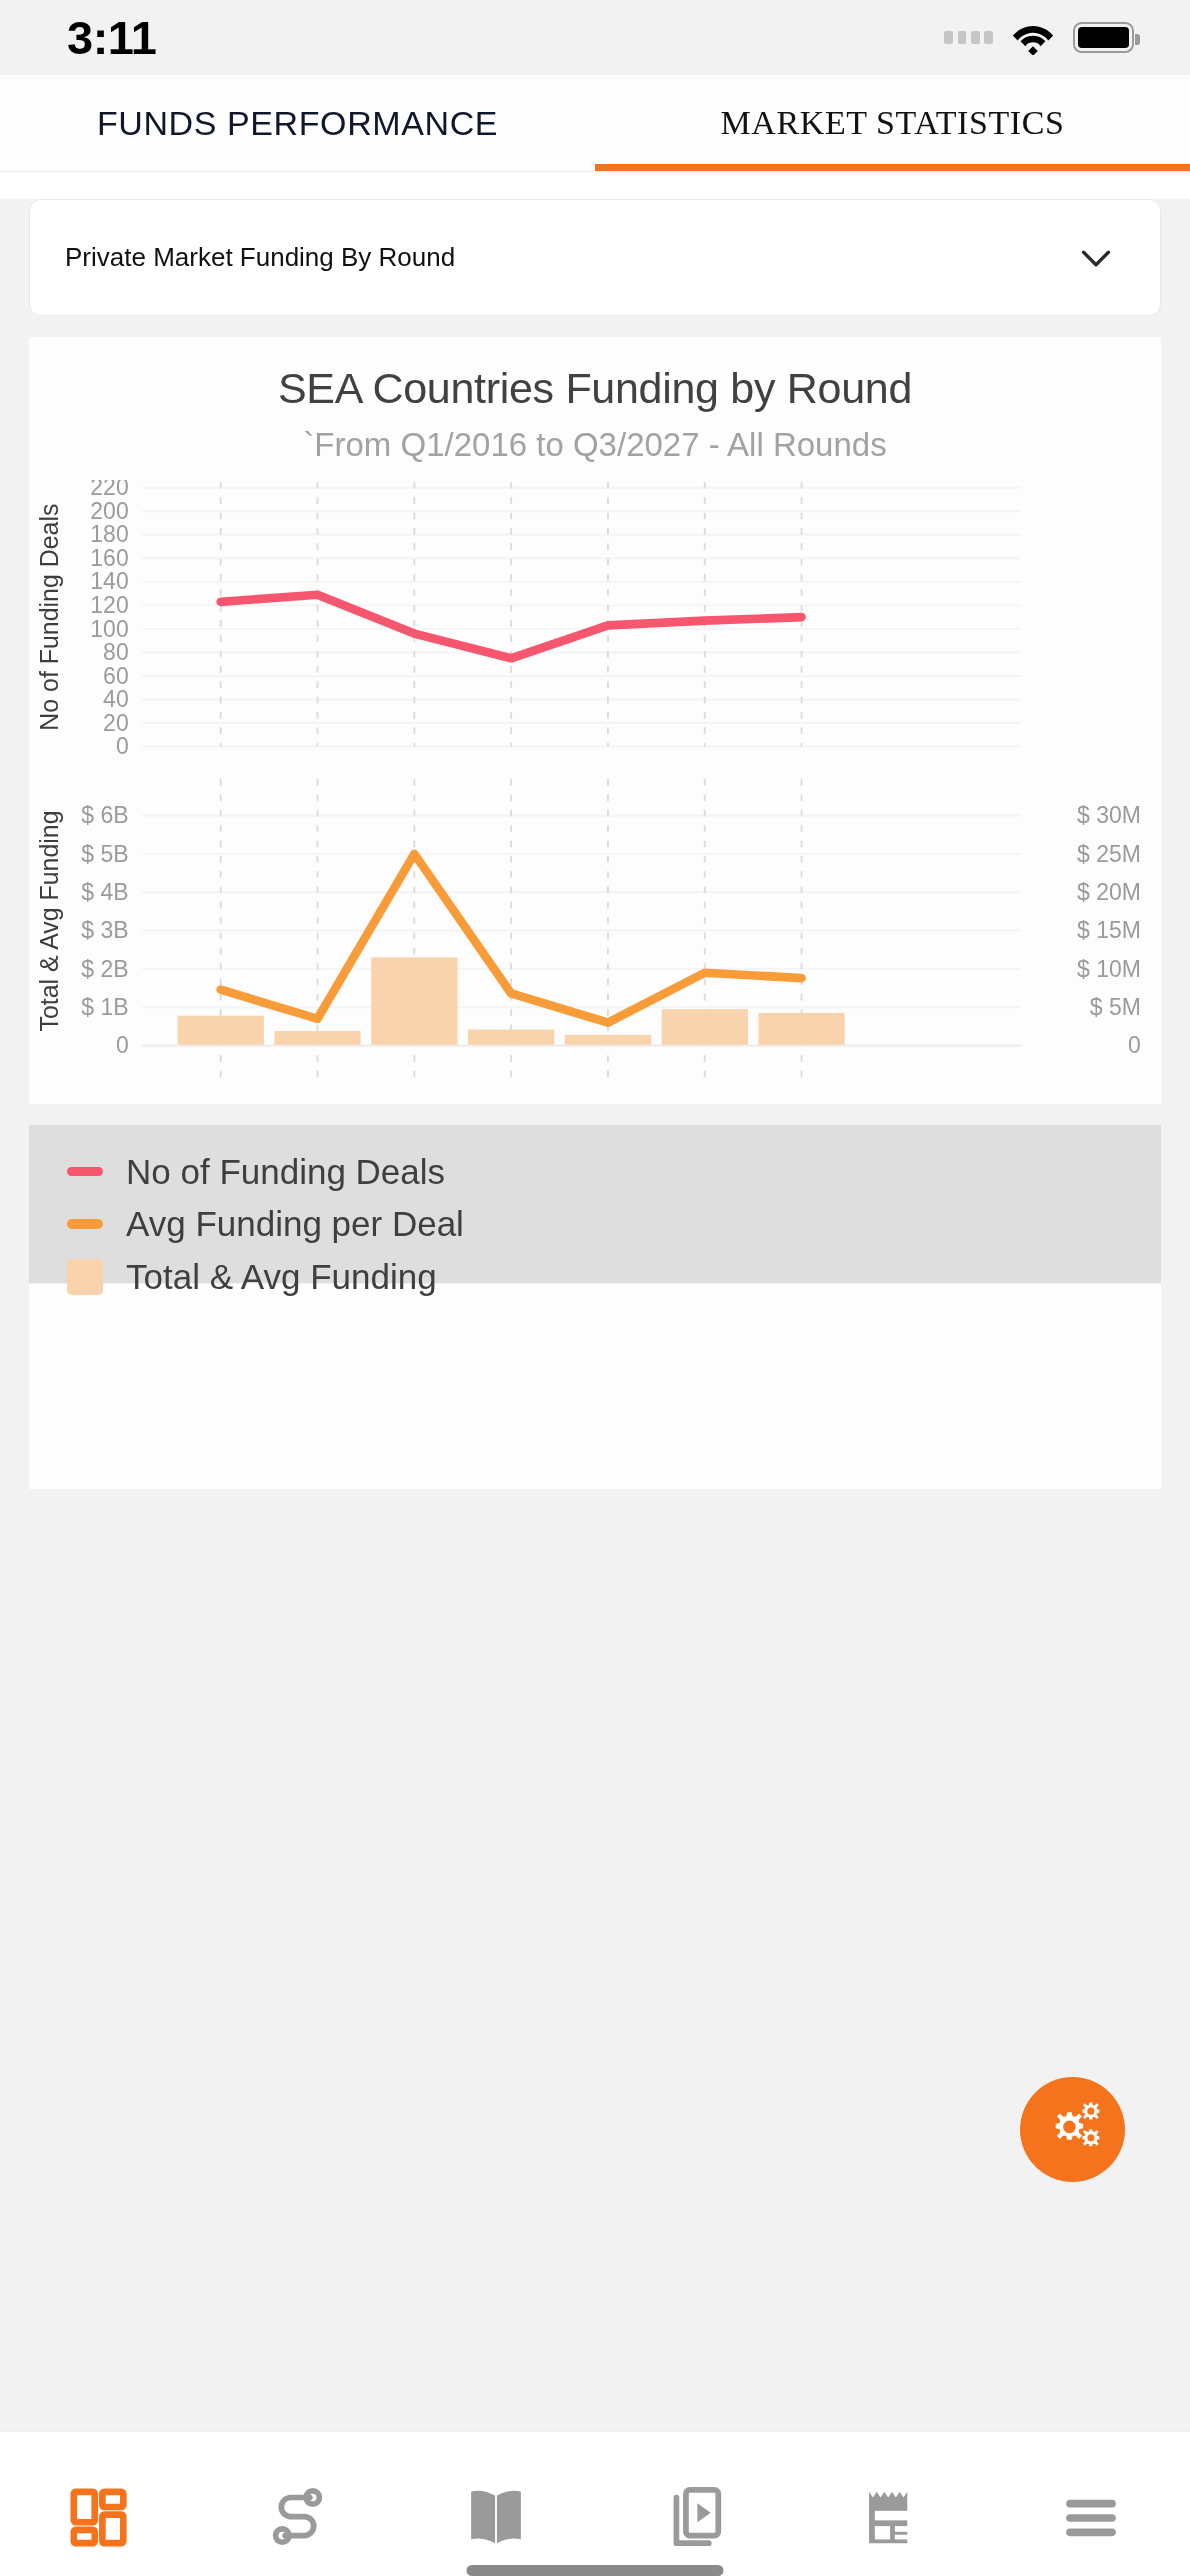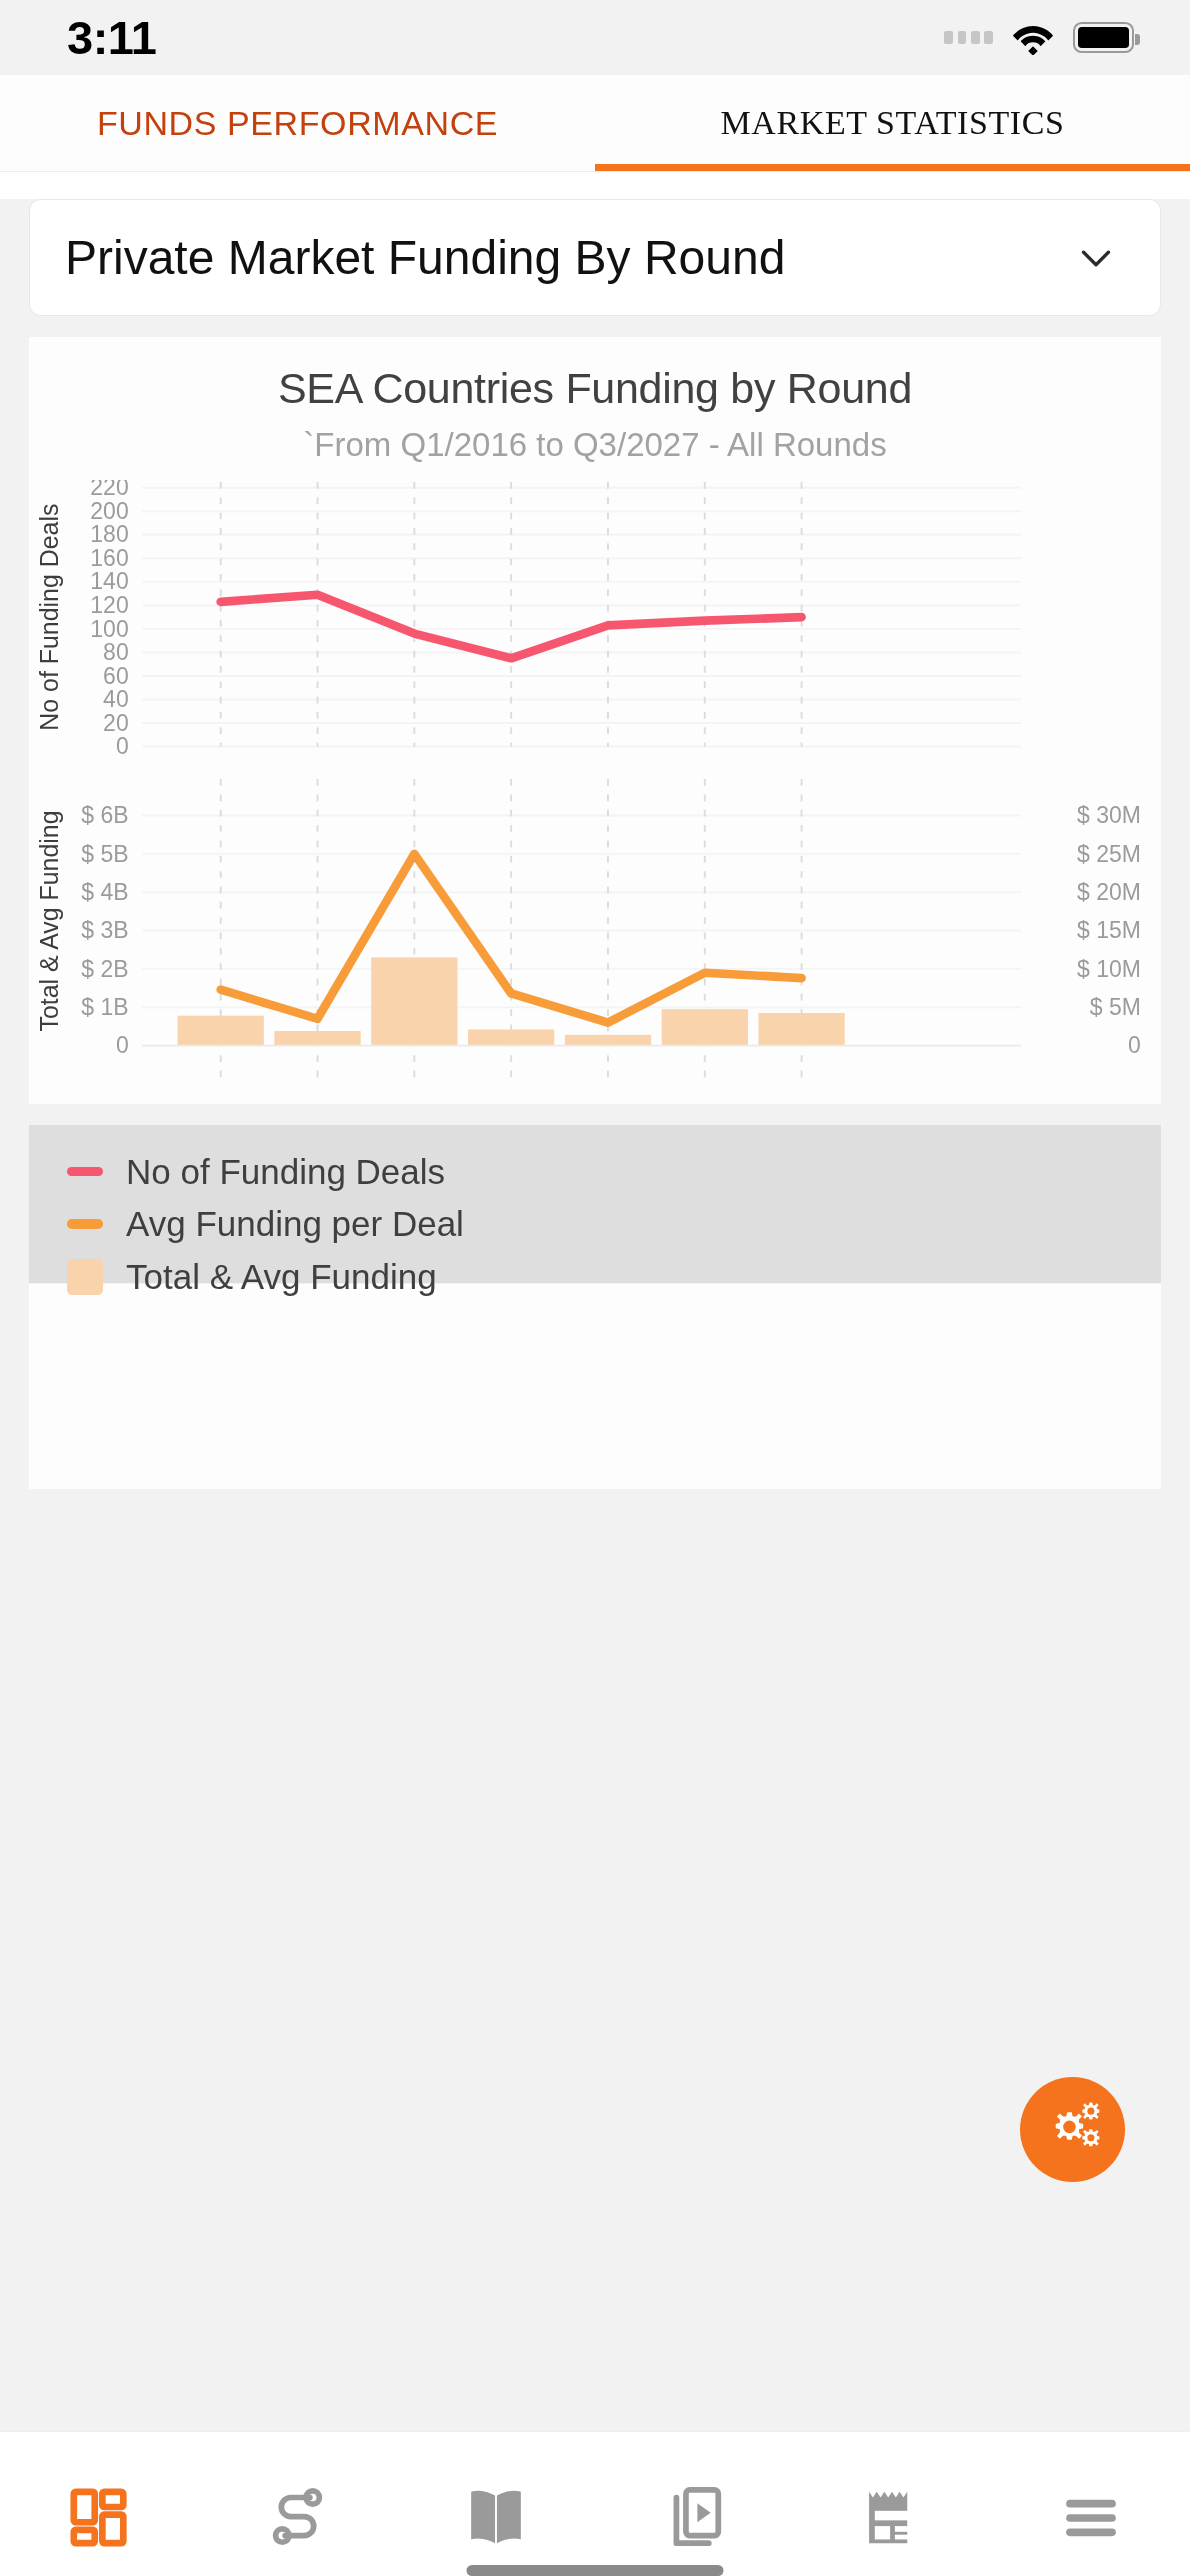--- a/index.html
+++ b/index.html
@@ -27,38 +27,38 @@
   .battery i{ display:block; width:100%; height:100%; background:#000; border-radius:3.8px;}
 
   
   .tabbar{
     height:97px; background:#fdfdfd;
     display:flex; position:relative;
     border-bottom:1px solid #ececec;
   }
   .tab{
     flex:1; display:flex; align-items:center; justify-content:center;
-    font-size:34px; letter-spacing:0.6px; color:#c2410c;
+    font-size:34px; letter-spacing:0.6px; color:#0f172a;
   }
   .tab.active{ color:#111;font-family:Liberation Serif, serif; }
   .tab-underline{
     position:absolute; left:50%; bottom:0; width:50%; height:6.7px; background:#f4731c;
   }
 
   
   .page{ background:#f2f2f2; height:2404px; padding:0; position:relative; }
 
   .select-card{
     margin:27px 29px 0 29px;
     height:117px; background:#fff;
     border:1px solid #e7e7e7; border-radius:11.5px;
     display:flex; align-items:center; justify-content:space-between;
     padding:0 42px 0 35px;
   }
-  .select-label{ font-size:48px; color:#111; }
+  .select-label{ font-size:26px; color:#111; }
   .chev{ width:44px; height:44px; }
 
   .chart-card{
     margin:21px 29px 0 29px;
     background:#fdfdfd;
     padding:27px 0 0 0;
     position:relative;
     height:767px;
     overflow:hidden;
   }

